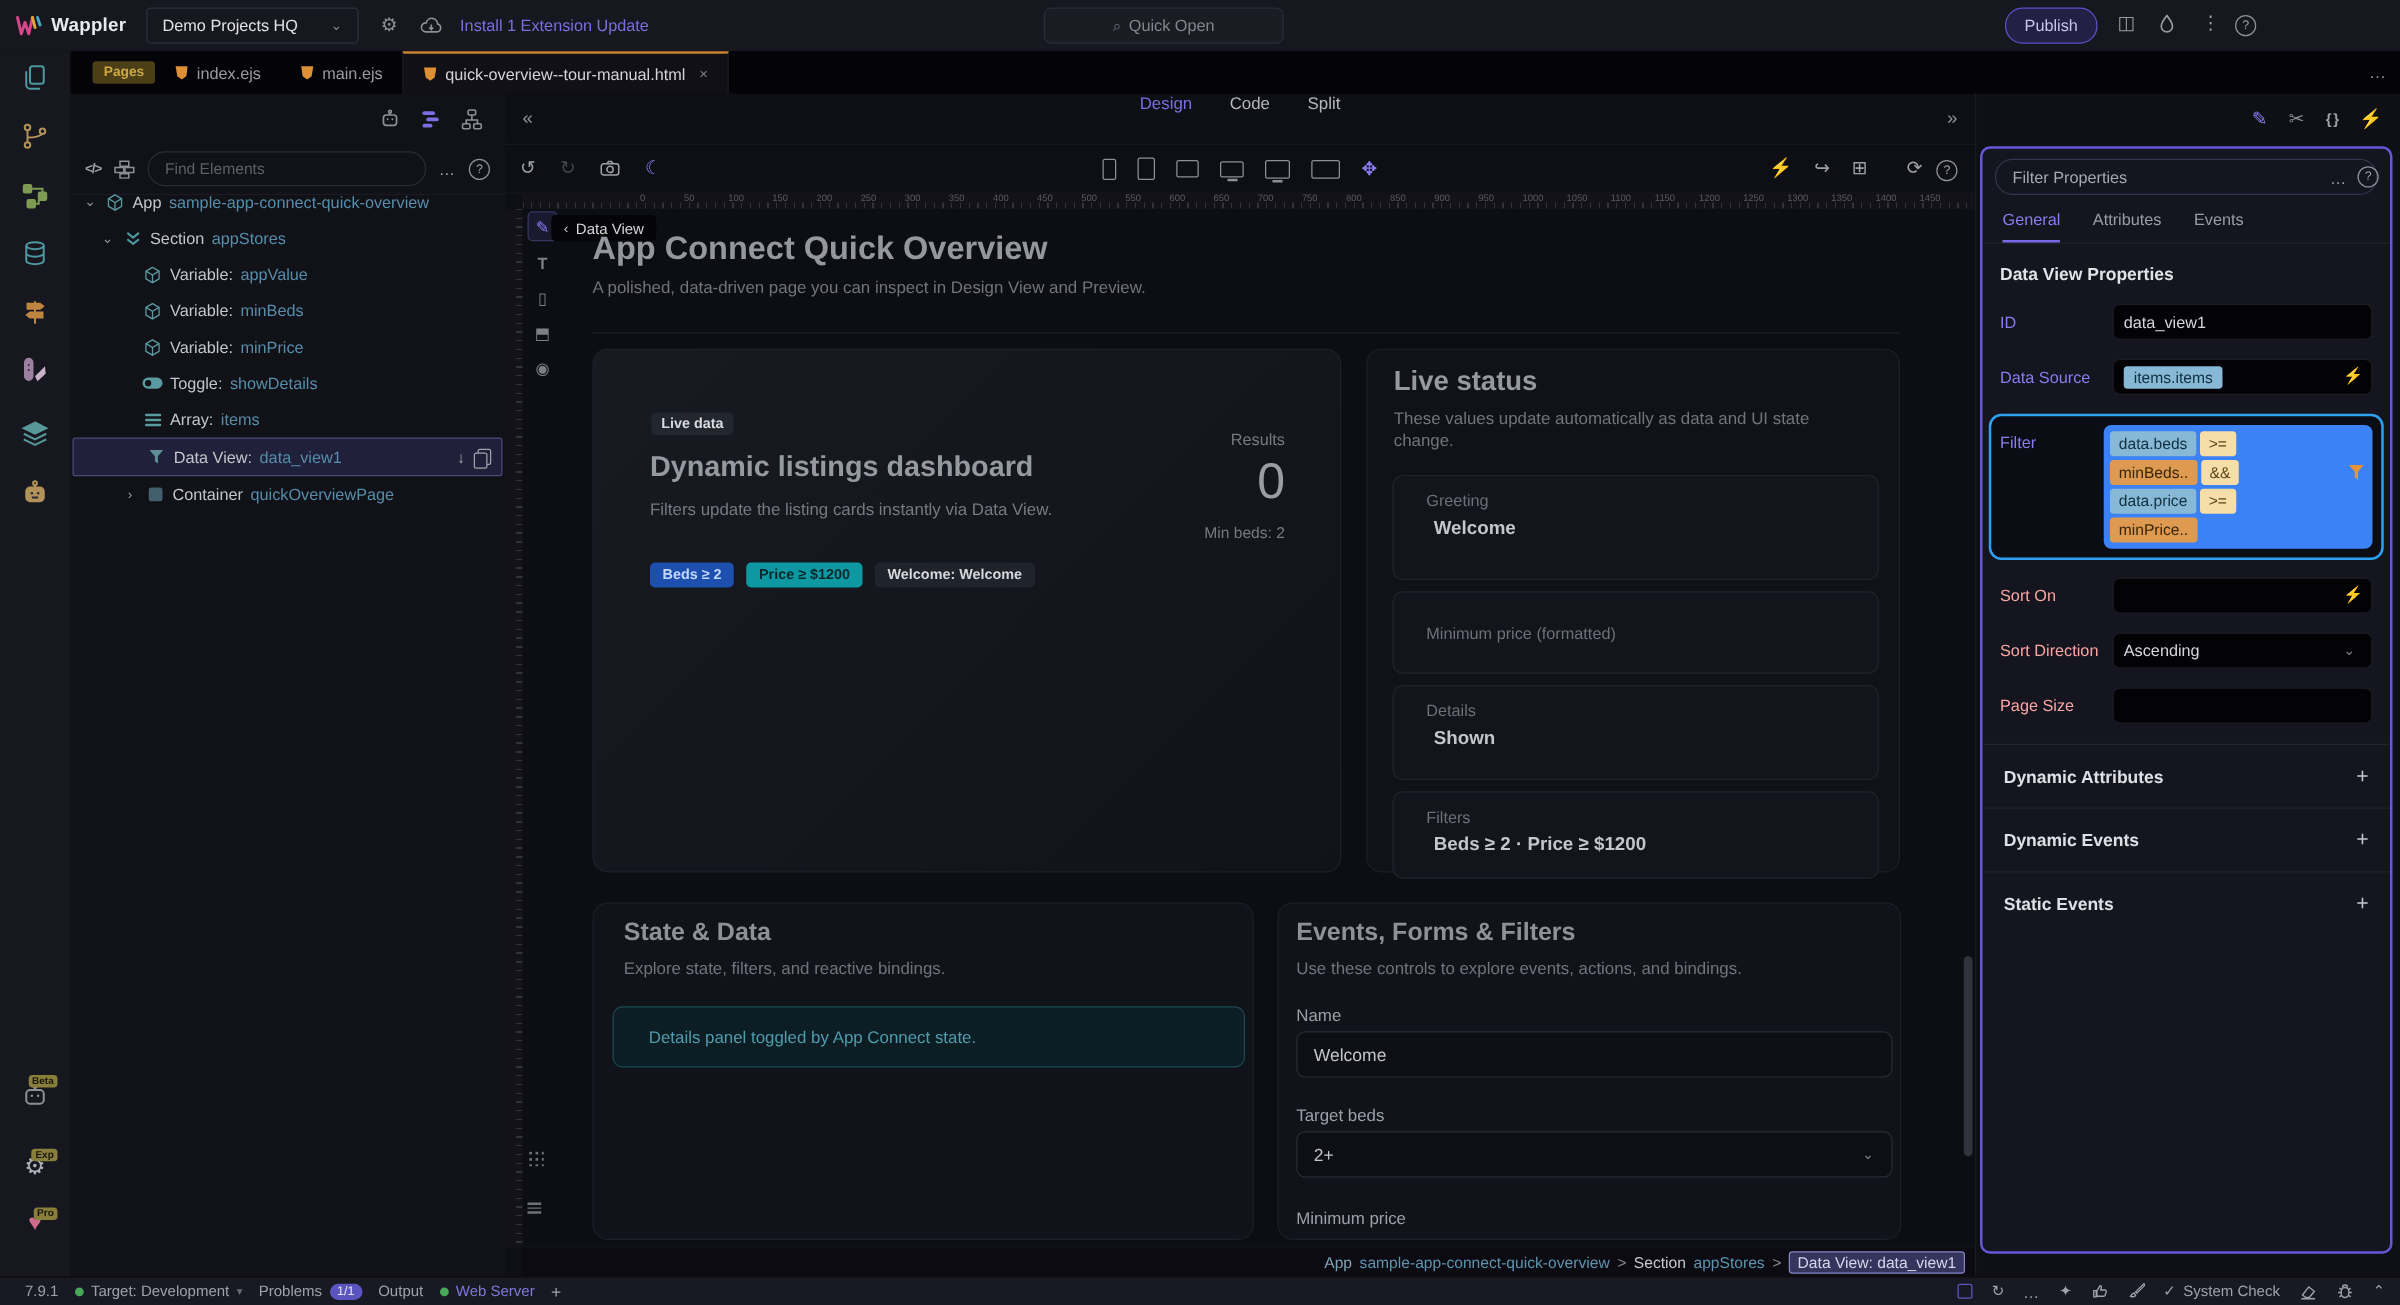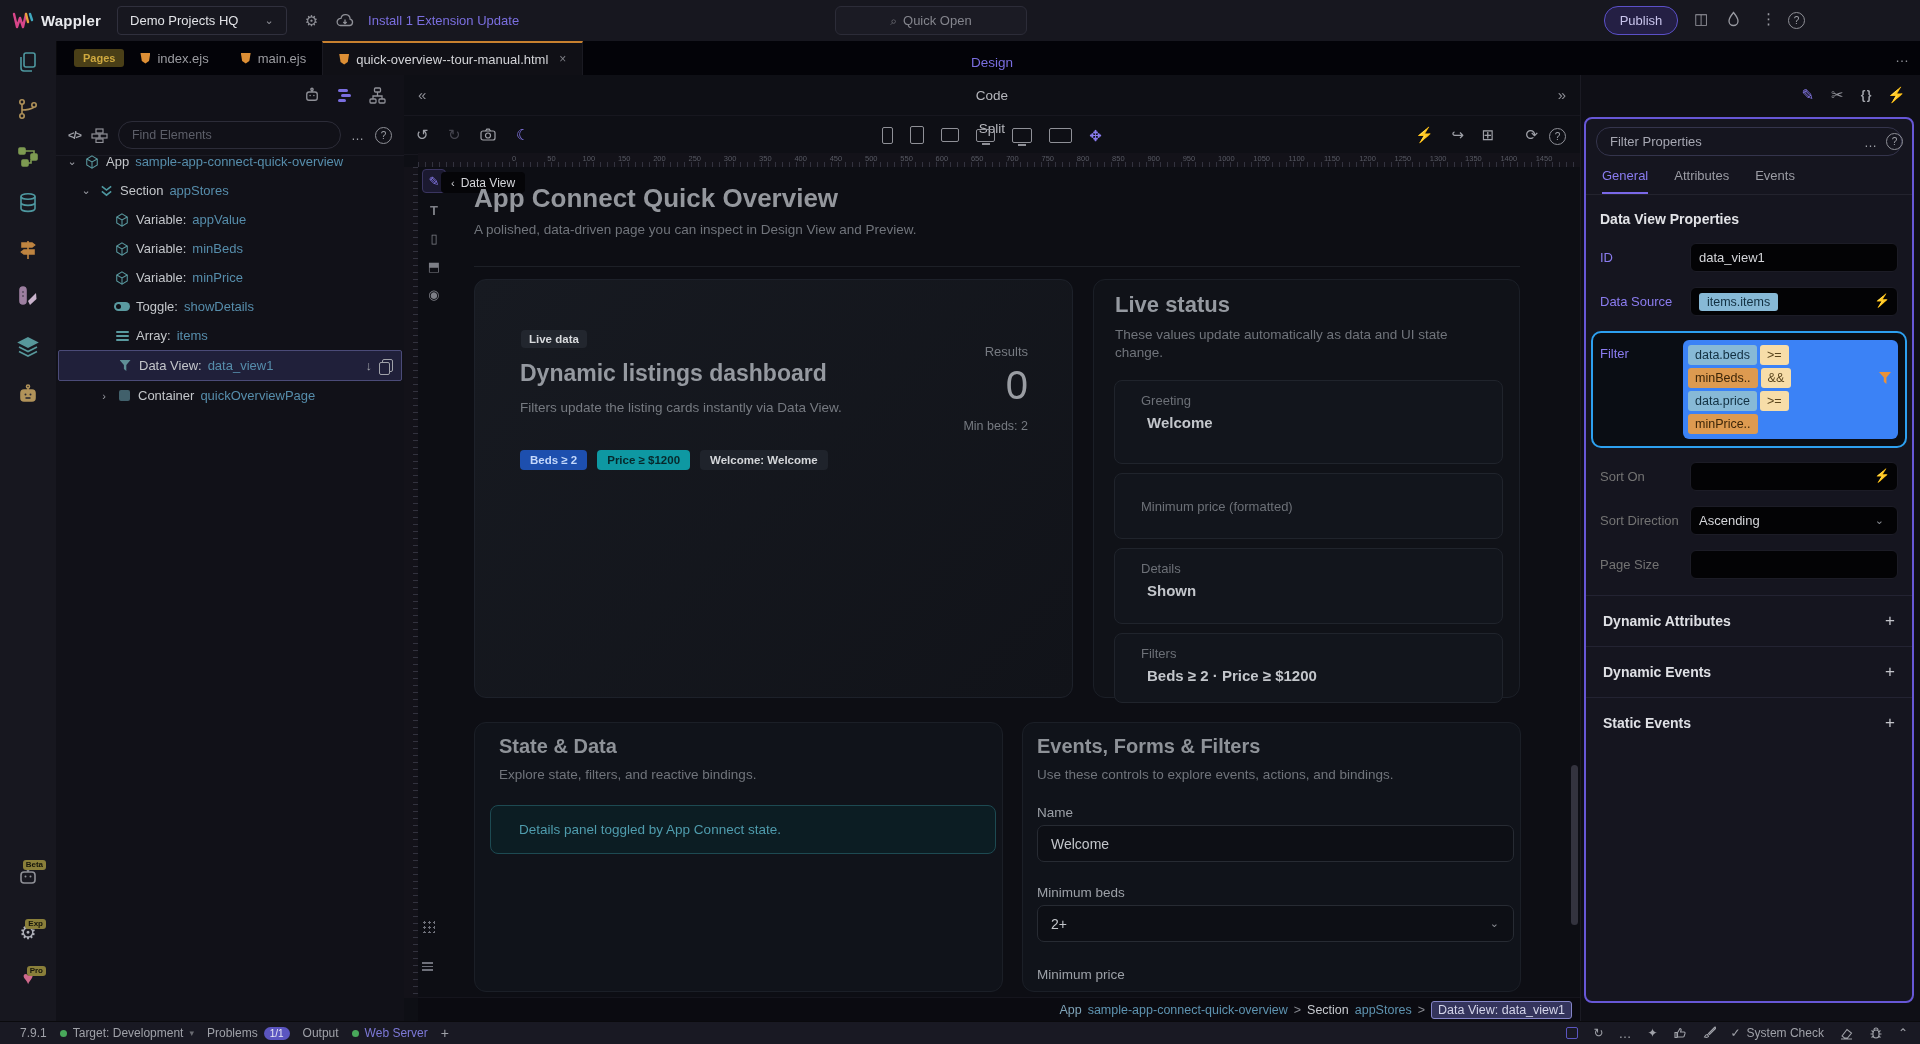--- a/index.html
+++ b/index.html
@@ -59,21 +59,21 @@
   .funnel-ic{width:11px;height:11px;background:#5f8f96;clip-path:polygon(0 0,100% 0,62% 45%,62% 100%,40% 82%,40% 45%);}
   .container-ic{width:11px;height:11px;background:#41606b;border-radius:2px;}
   .array-ic{display:flex;flex-direction:column;gap:2px;}
   .array-ic i{display:block;width:13px;height:2px;background:#5a9aa0;border-radius:1px;}
 
   
   .center{position:absolute;top:75px;left:404px;width:1176px;bottom:22px;background:#0e0f15;}
   .c-toolbar-a{height:40px;position:relative;border-bottom:1px solid #17171f;}
   .c-toolbar-b{height:38px;position:relative;border-bottom:1px solid #17171f;}
   .chev{position:absolute;top:11px;color:#8f9097;font-size:15px;}
-  .view-modes{position:absolute;left:0;right:0;top:0;height:40px;display:flex;align-items:center;justify-content:center;gap:18px;font-size:13.5px;color:#b6b7bd;flex-direction:column;}
+  .view-modes{position:absolute;left:0;right:0;top:0;height:40px;display:flex;justify-content:center;gap:30px;font-size:13.5px;color:#b6b7bd;}
   .view-modes .active{color:#7a6ee0;}
   .tb-ic{position:absolute;color:#9fa1a8;font-size:15px;line-height:1;}
   .dim{color:#45454f;}
   .purple{color:#8a7cf0;}
   .devices{position:absolute;left:0;right:0;top:0;height:38px;display:flex;align-items:center;justify-content:center;gap:17px;}
   .dev{border:1px solid #8f9097;border-radius:2px;}
   .dev-stand{position:relative;}
   .dev-stand::after{content:'';position:absolute;left:50%;bottom:-4px;transform:translateX(-50%);width:8px;height:3px;border-bottom:2px solid #8f9097;}
   .ruler{position:absolute;left:14px;right:0;top:78px;height:14px;background:#131219;border-bottom:1px solid #1d1d26;overflow:hidden;}
   .ruler-ticks{position:absolute;left:0;right:0;bottom:0;height:5px;background:repeating-linear-gradient(90deg,#32323e 0 1px,transparent 1px 7px);}
@@ -134,21 +134,21 @@
   .right-region{position:absolute;top:75px;left:1580px;right:0;bottom:22px;background:#0f0f16;border-left:1px solid #1b1b24;}
   .r-toolbar{height:40px;display:flex;align-items:center;justify-content:flex-end;gap:17px;padding-right:14px;font-size:15px;color:#8f9097;}
   .props{position:absolute;left:3px;top:42px;width:330px;height:886px;border:2px solid #6757d6;border-radius:8px;background:#15151f;box-sizing:border-box;overflow:hidden;}
   .props-titlebar{margin:8px 10px 0;height:27px;border:1px solid #34344c;border-radius:14px;display:flex;align-items:center;padding:0 13px;font-size:13px;color:#a6a7b2;position:relative;}
   .props-tabs{display:flex;gap:26px;padding:12px 16px 0;border-bottom:1px solid #23232e;font-size:13px;color:#9b9ca4;}
   .ptab{padding-bottom:9px;}
   .ptab.active{color:#8a7cf0;border-bottom:2px solid #7a68e8;}
   .props-body{padding:0 14px;}
   .props-section-title{font-size:14px;font-weight:bold;color:#e2e3e7;margin:16px 0 16px;}
   .field-row{display:flex;align-items:center;margin-bottom:15px;}
-  .f-label{width:90px;flex-shrink:0;font-size:13px;color:#737373;}
+  .f-label{width:90px;flex-shrink:0;font-size:13px;color:#fca5a5;}
   .f-label.purple-lbl{color:#8b7cf0;}
   .f-control{flex:1;position:relative;}
   .f-input{height:27px;background:#030305;border:1px solid #1c1c26;border-radius:6px;display:flex;align-items:center;padding:0 8px;font-size:13px;color:#d5d6da;}
   .bolt{position:absolute;right:7px;top:6px;color:#ef9b3d;font-size:13px;}
   .src-token{background:#87b9d6;color:#123041;font-size:12.5px;padding:2px 8px;border-radius:3px;}
   .filter-selected{display:flex;border:2px solid #2da0f0;border-radius:10px;background:#0a0d14;padding:7px 7px;margin:2px -9px 14px;}
   .filter-selected .f-label{width:83px;padding-top:6px;}
   .filter-box{flex:1;min-height:74px;background:#3b82f6;border-radius:6px;padding:5px 26px 5px 5px;position:relative;}
   .tok-wrap{display:flex;flex-wrap:wrap;gap:3px;max-width:160px;}
   .tok{font-size:12.5px;padding:3px 7px;border-radius:3px;}
@@ -585,21 +585,21 @@
       <div class="sd-note">Details panel toggled by App Connect state.</div>
     </div>
 
     <div class="ev-card">
       <div class="bt-title" style="left:14px">Events, Forms &amp; Filters</div>
       <div class="bt-desc" style="left:14px">Use these controls to explore events, actions, and bindings.</div>
       <div class="fld-lbl" style="top:82px">Name</div>
       <div class="fld-input" style="top:102px">
         <span>Welcome</span>
       </div>
-      <div class="fld-lbl" style="top:162px">Minimum beds</div>
+      <div class="fld-lbl" style="top:162px">Target beds</div>
       <div class="fld-input" style="top:182px">
         <span>2+</span>
         <span class="sel-caret">⌄</span>
       </div>
       <div class="fld-lbl" style="top:244px">Minimum price</div>
     </div>
 
     <div class="canvas-scrollbar"></div>
     <span class="grid-ic"></span>
     <span class="mini-list">

